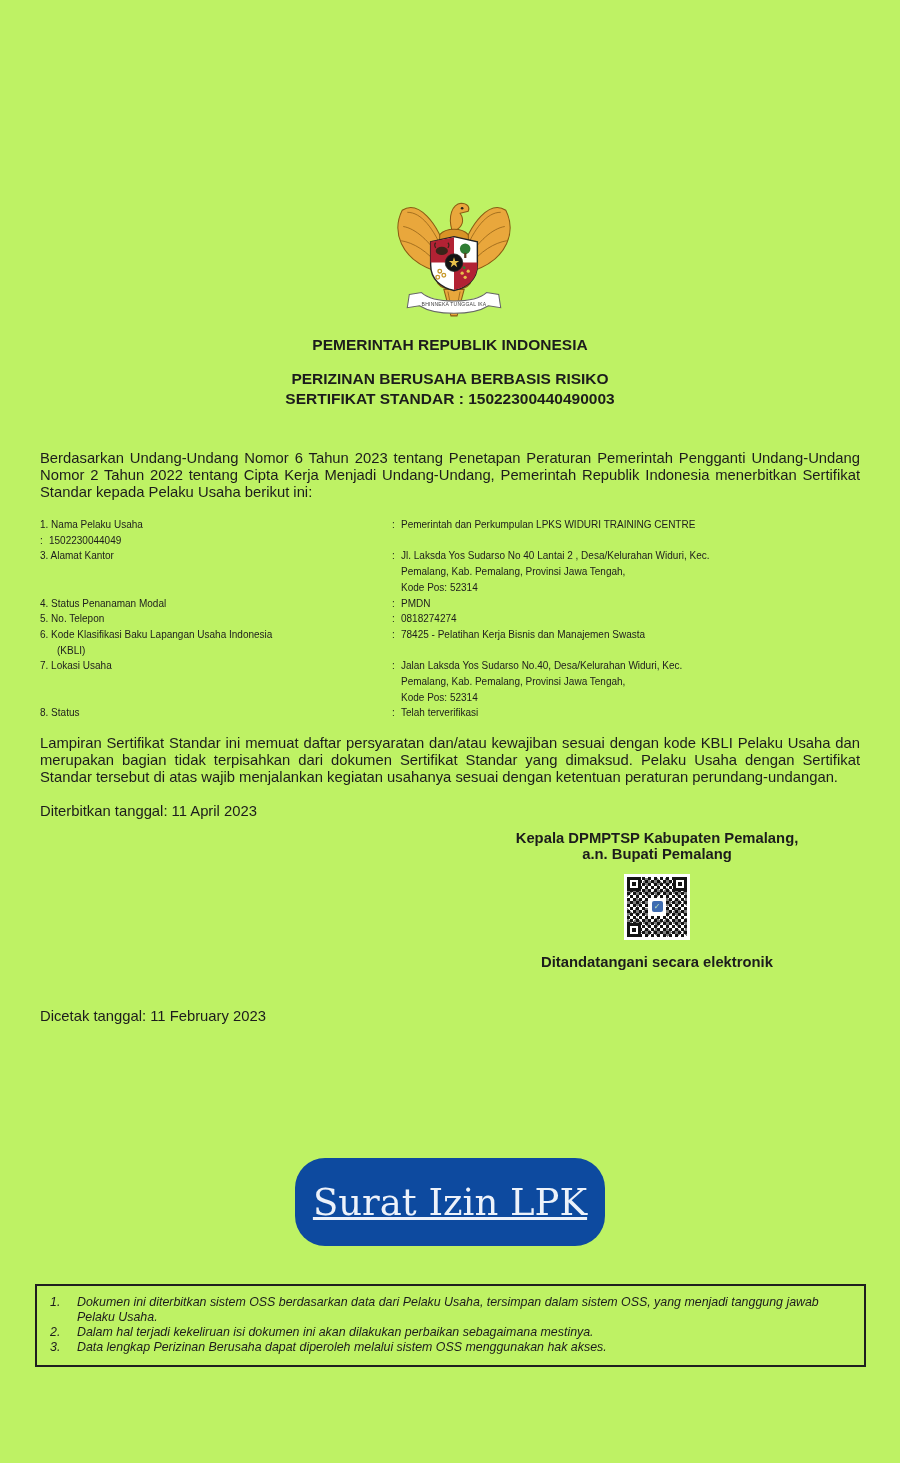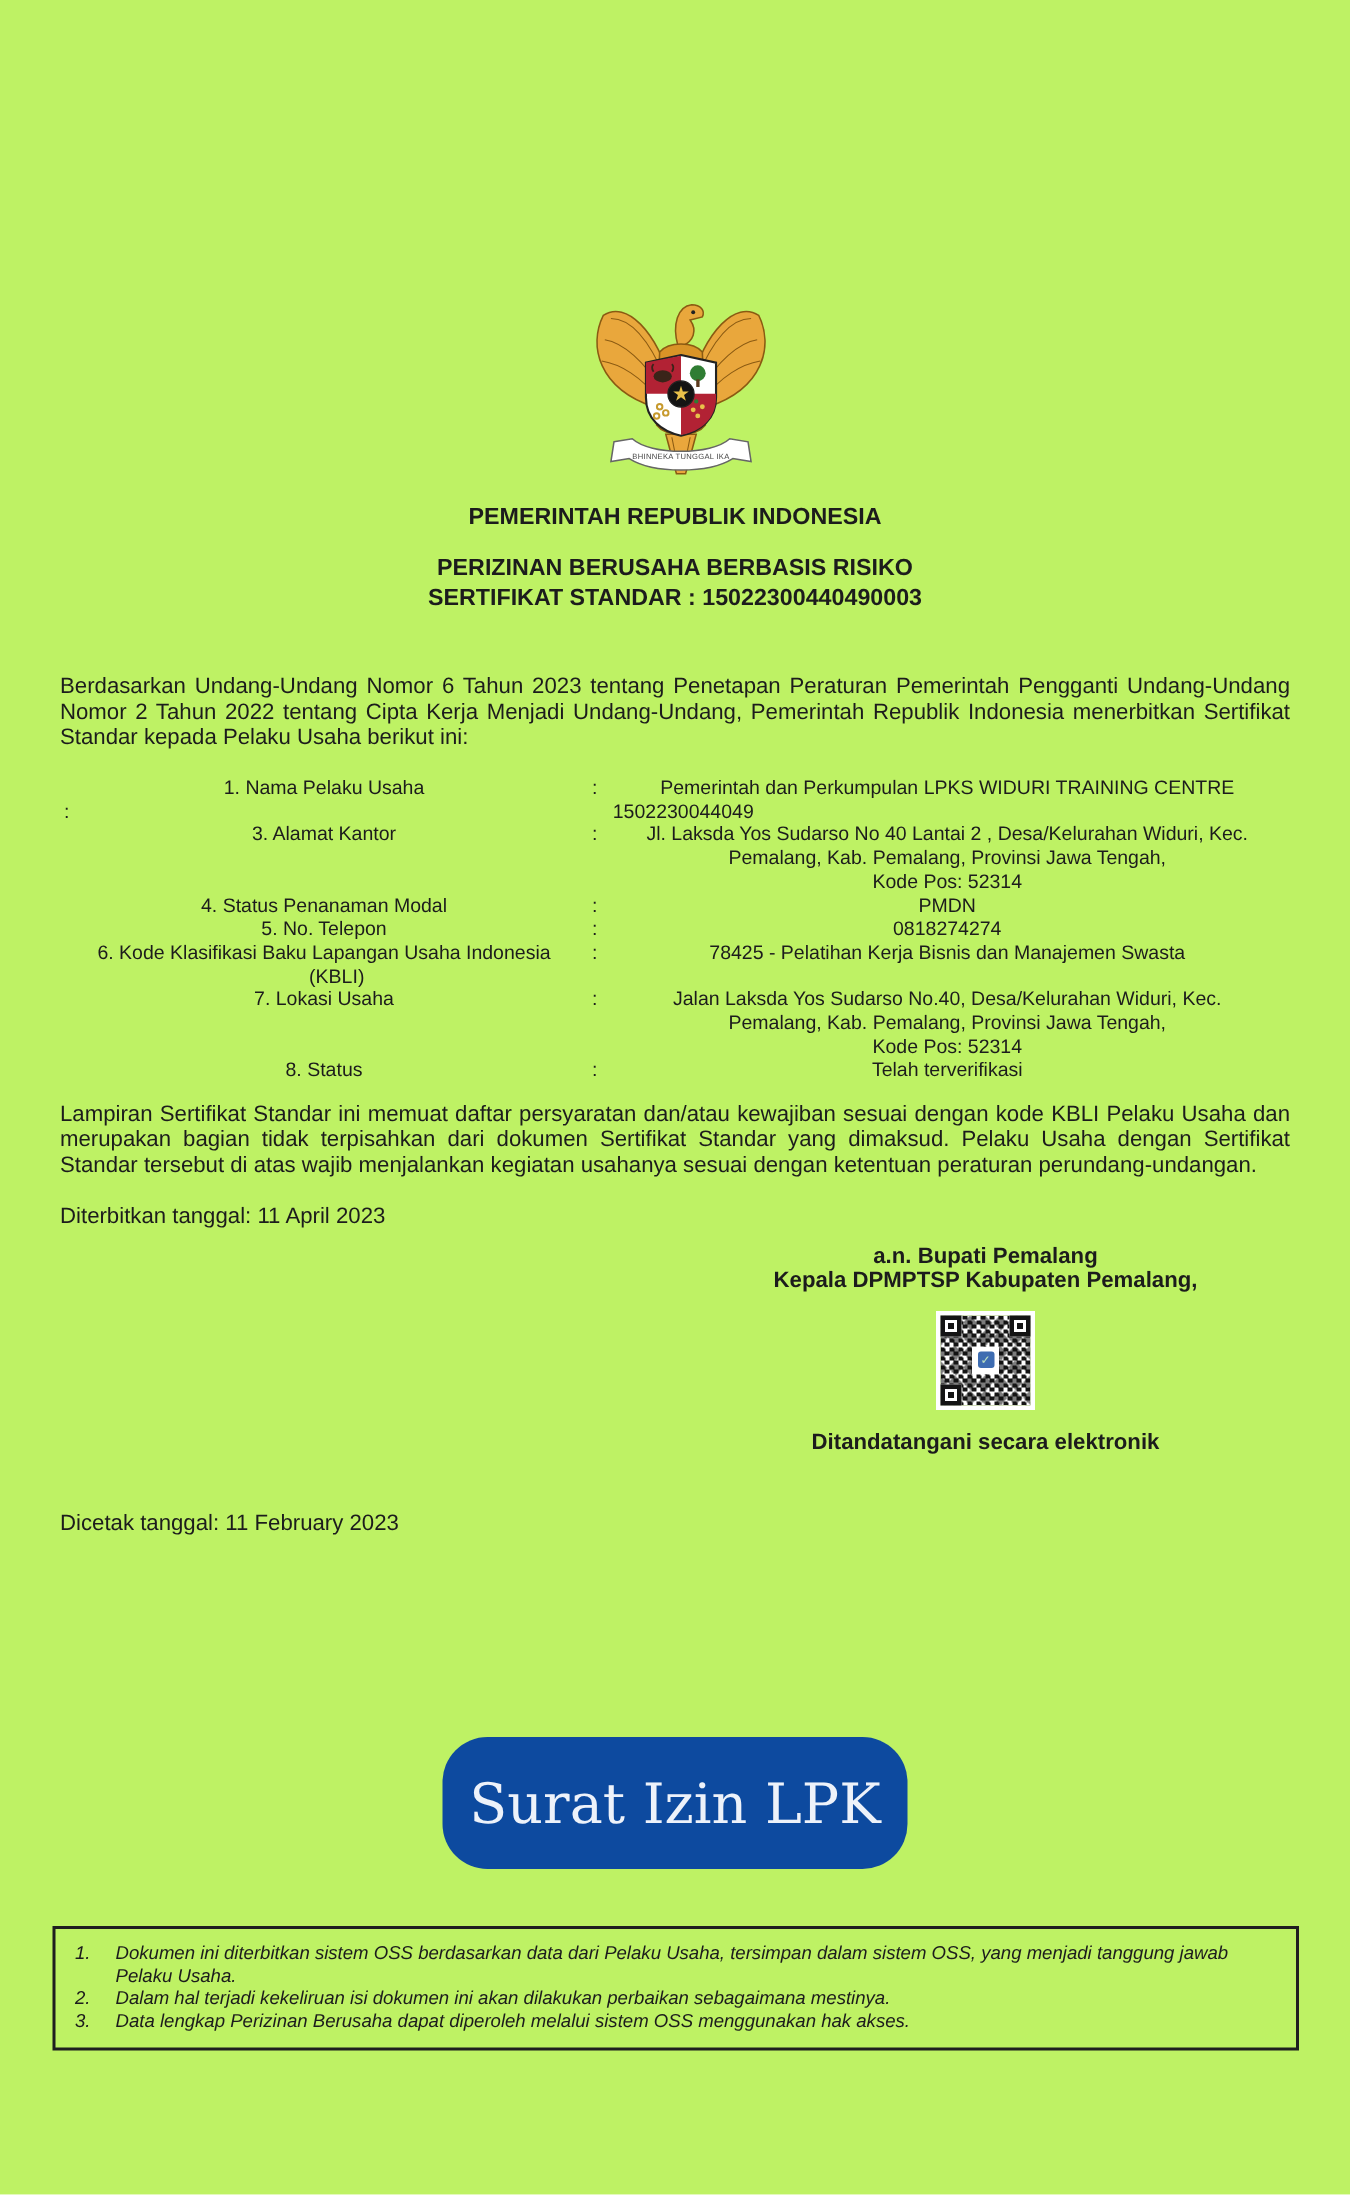--- a/index.html
+++ b/index.html
@@ -10,21 +10,21 @@
   .emblem { position:absolute; left:392px; top:194px; width:124px; height:130px; }
 
   .gov-title { position:absolute; top:336px; left:0; width:100%; text-align:center;
                font-weight:bold; font-size:15.5px; }
   .doc-title { position:absolute; top:369px; left:0; width:100%; text-align:center;
                font-weight:bold; font-size:15.5px; line-height:20px; }
 
   .intro { position:absolute; left:40px; right:40px; top:450px; text-align:justify;
            font-size:14.8px; line-height:17px; }
 
-  .fields { position:absolute; left:40px; right:38px; top:517px; font-size:13px; line-height:15.7px;text-align:center; }
+  .fields { position:absolute; left:40px; right:38px; top:517px; font-size:10px; line-height:15.7px; }
   .f-row { display:flex; align-items:flex-start; }
   .f-label { flex:none; width:352px; white-space:pre-line; padding-left:17px; text-indent:-17px; }
   .f-colon { flex:none; width:9px; }
   .f-value { flex:1; white-space:pre-line; }
 
   .lampiran { position:absolute; left:40px; right:40px; top:735px; text-align:justify;
               font-size:14.8px; line-height:17px; }
 
   .issued  { position:absolute; left:40px; top:803px; font-size:14.8px; }
   .printed { position:absolute; left:40px; top:1008px; font-size:14.8px; }
@@ -43,21 +43,21 @@
   .qr-logo { position:absolute; left:50%; top:50%; transform:translate(-50%,-50%);
              width:18px; height:18px; background:#fff; display:flex; align-items:center; justify-content:center; }
   .qr-logo .glyph { width:11px; height:11px; background:#3e6cb1; border-radius:2px;
                     display:flex; align-items:center; justify-content:center;
                     color:#bfe3c0; font-size:8px; line-height:1; }
   .esign { margin-top:17px; font-weight:bold; font-size:14.8px; }
 
   .cta { position:absolute; left:50%; top:1158px; transform:translateX(-50%);
          width:310px; height:88px; border:none; border-radius:30px; background:#0d4a9f;
          color:#edf2fa; font-family:"DejaVu Serif", serif; font-size:37px;
-         display:flex; align-items:center; justify-content:center; cursor:pointer; }
+         display:flex; align-items:center; justify-content:center; cursor:pointer;text-decoration:underline; }
 
   .notes { position:absolute; left:35px; width:831px; top:1284px; border:2px solid #1f1f1f;
            padding:9px 12px 10px 13px; font-style:italic; font-size:12.4px; line-height:15px; }
   .note-row { display:flex; }
   .note-num { flex:none; width:27px; }
   .note-text { flex:1; }
 </style>
 </head>
 <body>
 
@@ -160,22 +160,22 @@
       <span class="f-colon">:</span>
       <span class="f-value">Telah terverifikasi</span>
     </div>
   </div>
 
   <div class="lampiran">Lampiran Sertifikat Standar ini memuat daftar persyaratan dan/atau kewajiban sesuai dengan kode KBLI Pelaku Usaha dan merupakan bagian tidak terpisahkan dari dokumen Sertifikat Standar yang dimaksud. Pelaku Usaha dengan Sertifikat Standar tersebut di atas wajib menjalankan kegiatan usahanya sesuai dengan ketentuan peraturan perundang-undangan.</div>
 
   <div class="issued">Diterbitkan tanggal: 11 April 2023</div>
 
   <div class="sign-block">
+    <div class="sign-line">Kepala DPMPTSP Kabupaten Pemalang,</div>
     <div class="sign-line">a.n. Bupati Pemalang</div>
-    <div class="sign-line">Kepala DPMPTSP Kabupaten Pemalang,</div>
     <div class="qr">
       <div class="qf tl"></div>
       <div class="qf tr"></div>
       <div class="qf bl"></div>
       <div class="qr-logo">
           <span class="glyph">✓</span>
         </div>
     </div>
     <div class="esign">Ditandatangani secara elektronik</div>
   </div>

